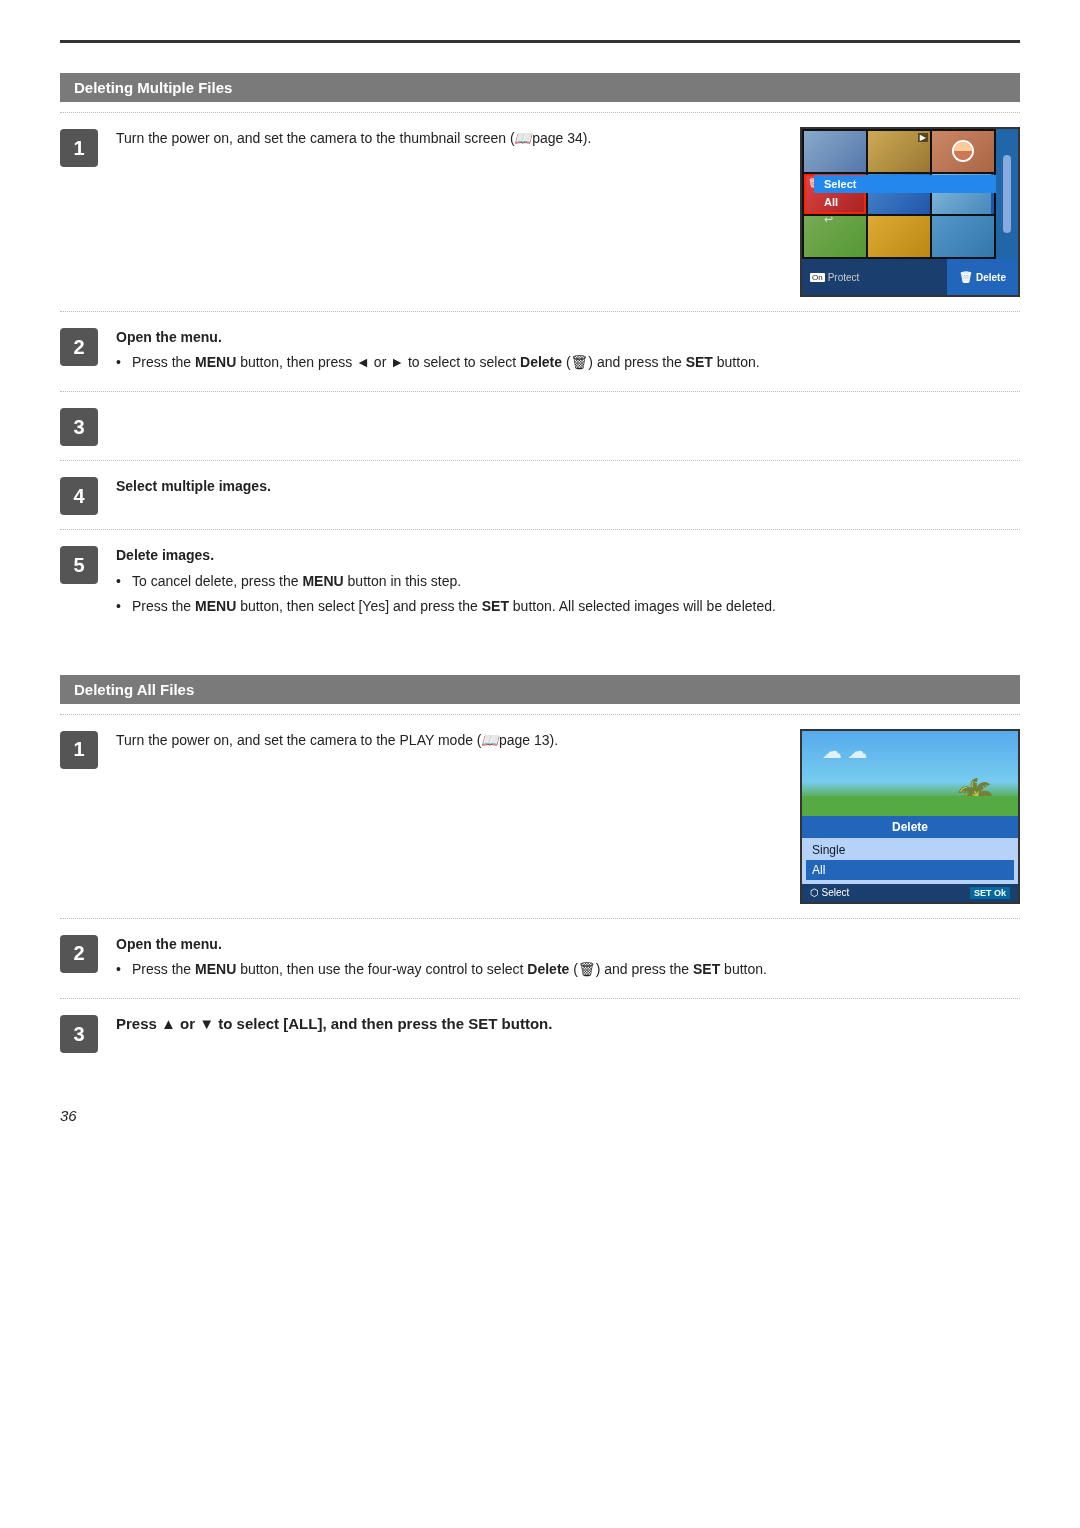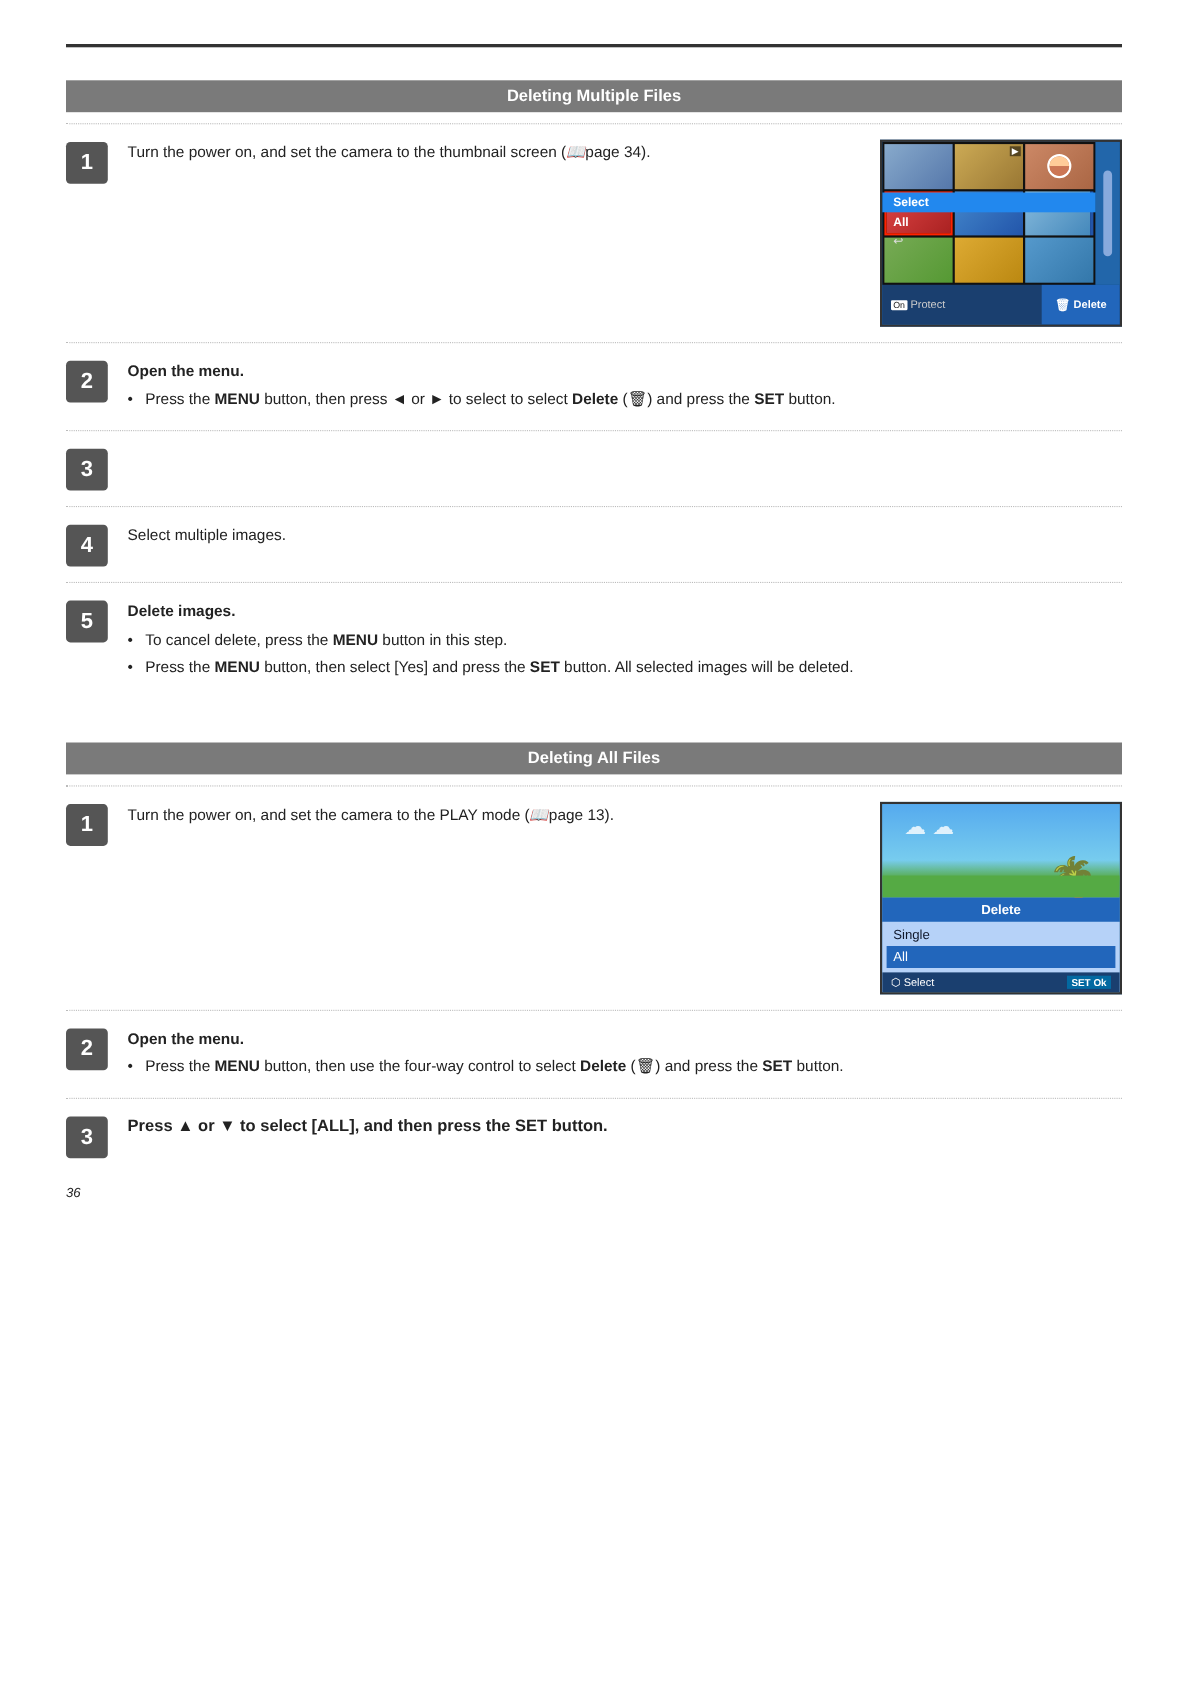--- a/index.html
+++ b/index.html
@@ -19,21 +19,20 @@
     }
 
     
     .section-header {
       background: #7a7a7a;
       color: #fff;
       font-size: 15px;
       font-weight: bold;
       padding: 6px 14px;
       margin-bottom: 0;
-      text-align: center;
     }
 
     
     .steps-container {
       border: none;
       padding: 10px 0 10px 0;
     }
 
     .step-row {
       display: flex;
@@ -228,21 +227,22 @@
     .clouds {
       position: absolute;
       top: 8px;
       left: 20px;
       font-size: 20px;
       color: rgba(255,255,255,0.8);
     }
 
     .page-number {
       font-style: italic;
-      font-size: 12px;
+      font-size: 15px;
+      margin-top: 30px;
     }
 
     .step-para {
       font-size: 14px;
       line-height: 1.6;
       margin-bottom: 4px;
     }
 
     .step-para-bold {
       font-size: 15px;
@@ -283,21 +283,21 @@
       border-radius: 4px;
     }
 
     .section-gap {
       height: 30px;
     }
 
     .menu-select-row {
       position: absolute;
       top: 46px;
-      left: 0;
+      left: 12px;
       right: 22px;
       background: rgba(0,0,0,0.0);
       display: flex;
       flex-direction: column;
     }
 
     .menu-select-item {
       padding: 3px 10px;
       font-size: 11px;
       color: #fff;
@@ -397,21 +397,21 @@
     </div>
   </div>
 
   <div class="step-row">
     <div class="step-number">3</div>
   </div>
 
   <div class="step-row">
     <div class="step-number">4</div>
     <div class="step-content">
-      <p class="step-para" style="font-weight:normal;">Select multiple images.</p>
+      <p class="step-para" style="font-weight:bold;">Select multiple images.</p>
     </div>
   </div>
 
   <div class="step-row">
     <div class="step-number">5</div>
     <div class="step-content">
       <p class="step-para" style="font-weight:bold;">Delete images.</p>
       <ul class="step-bullets">
         <li>
           To cancel delete, press the <span class="keyword">MENU</span> button in this step.

